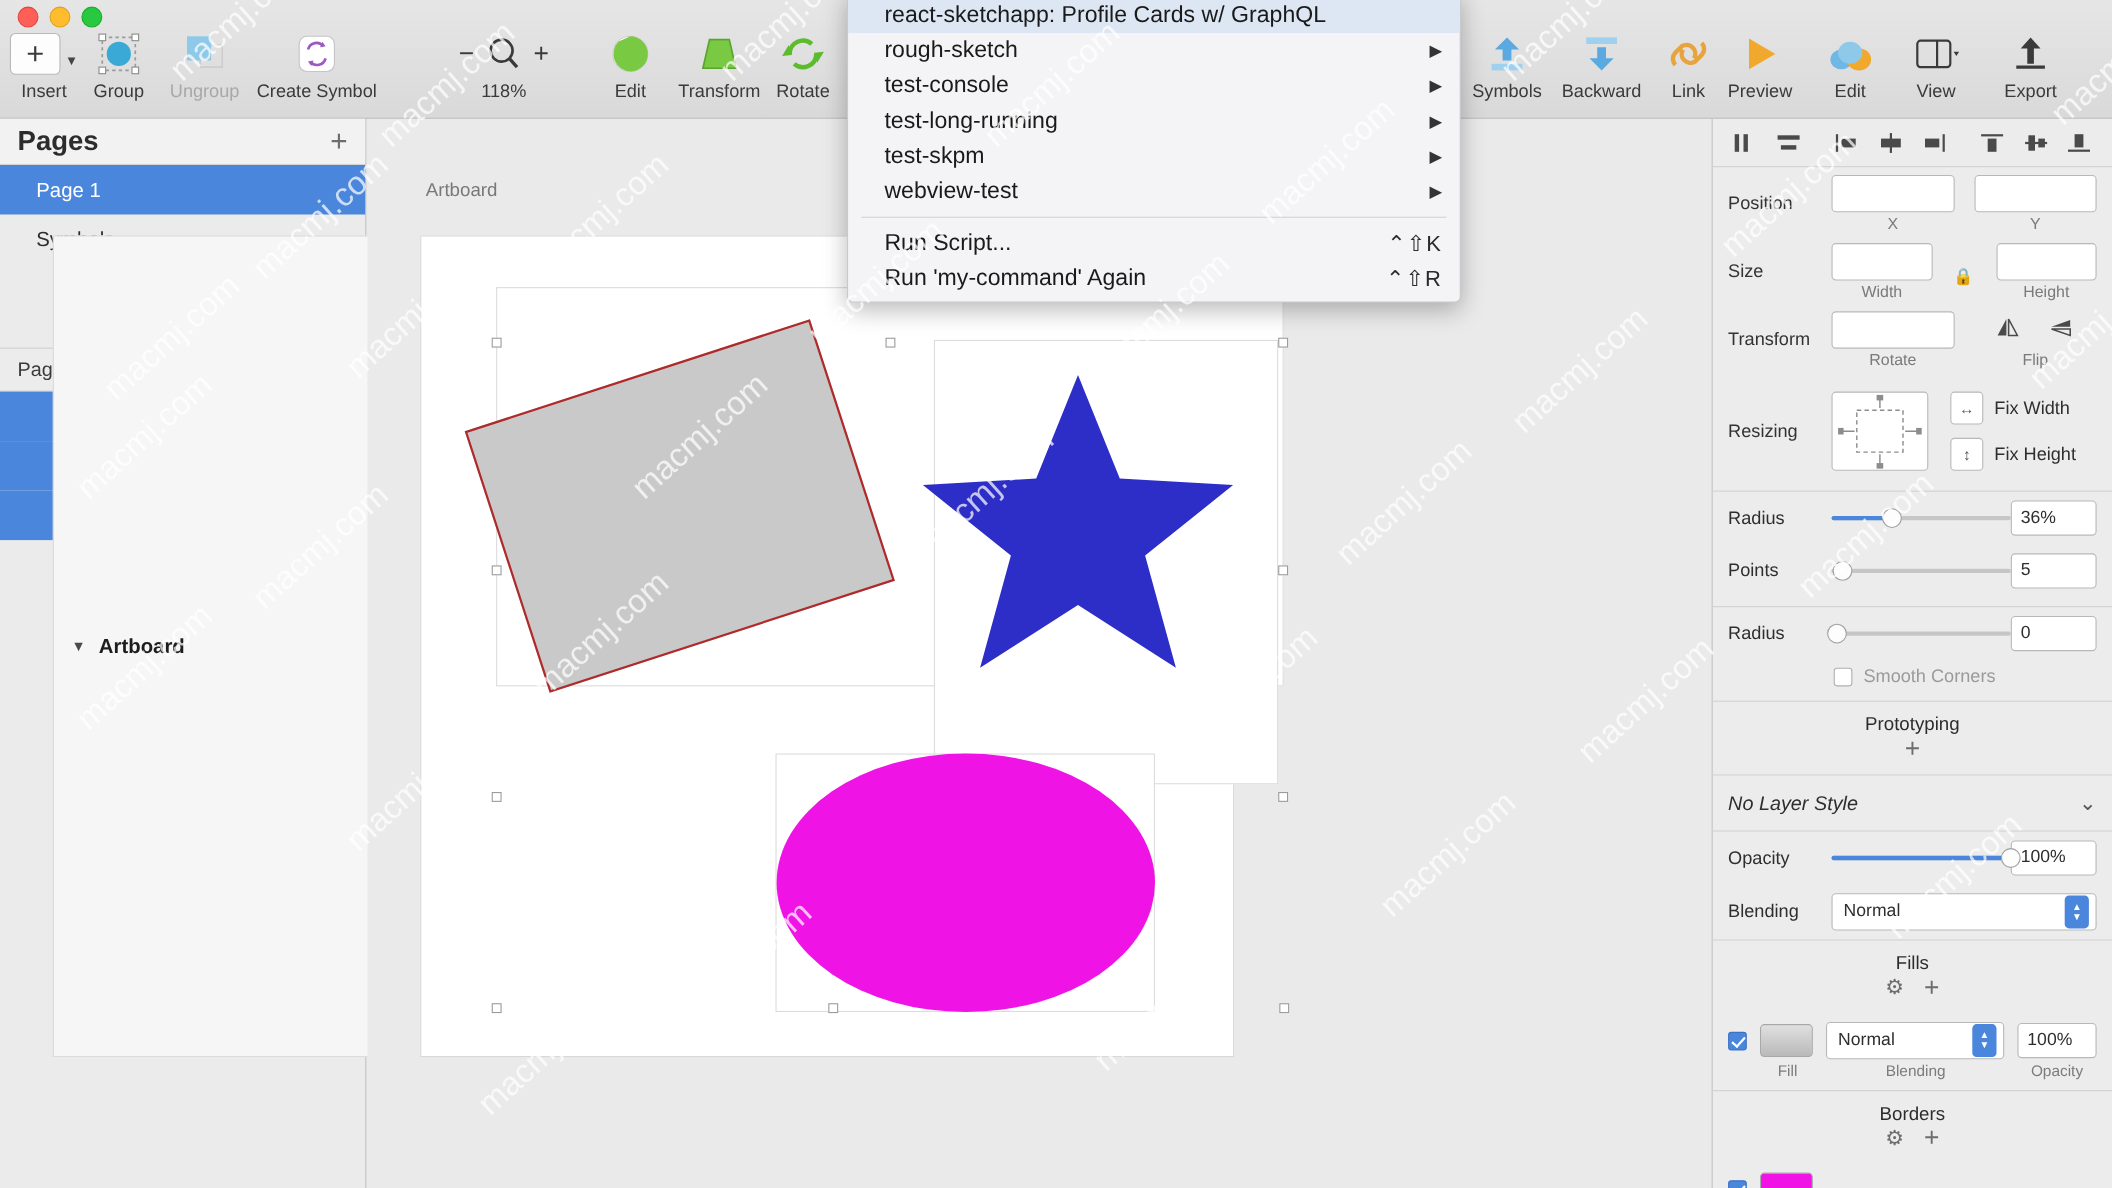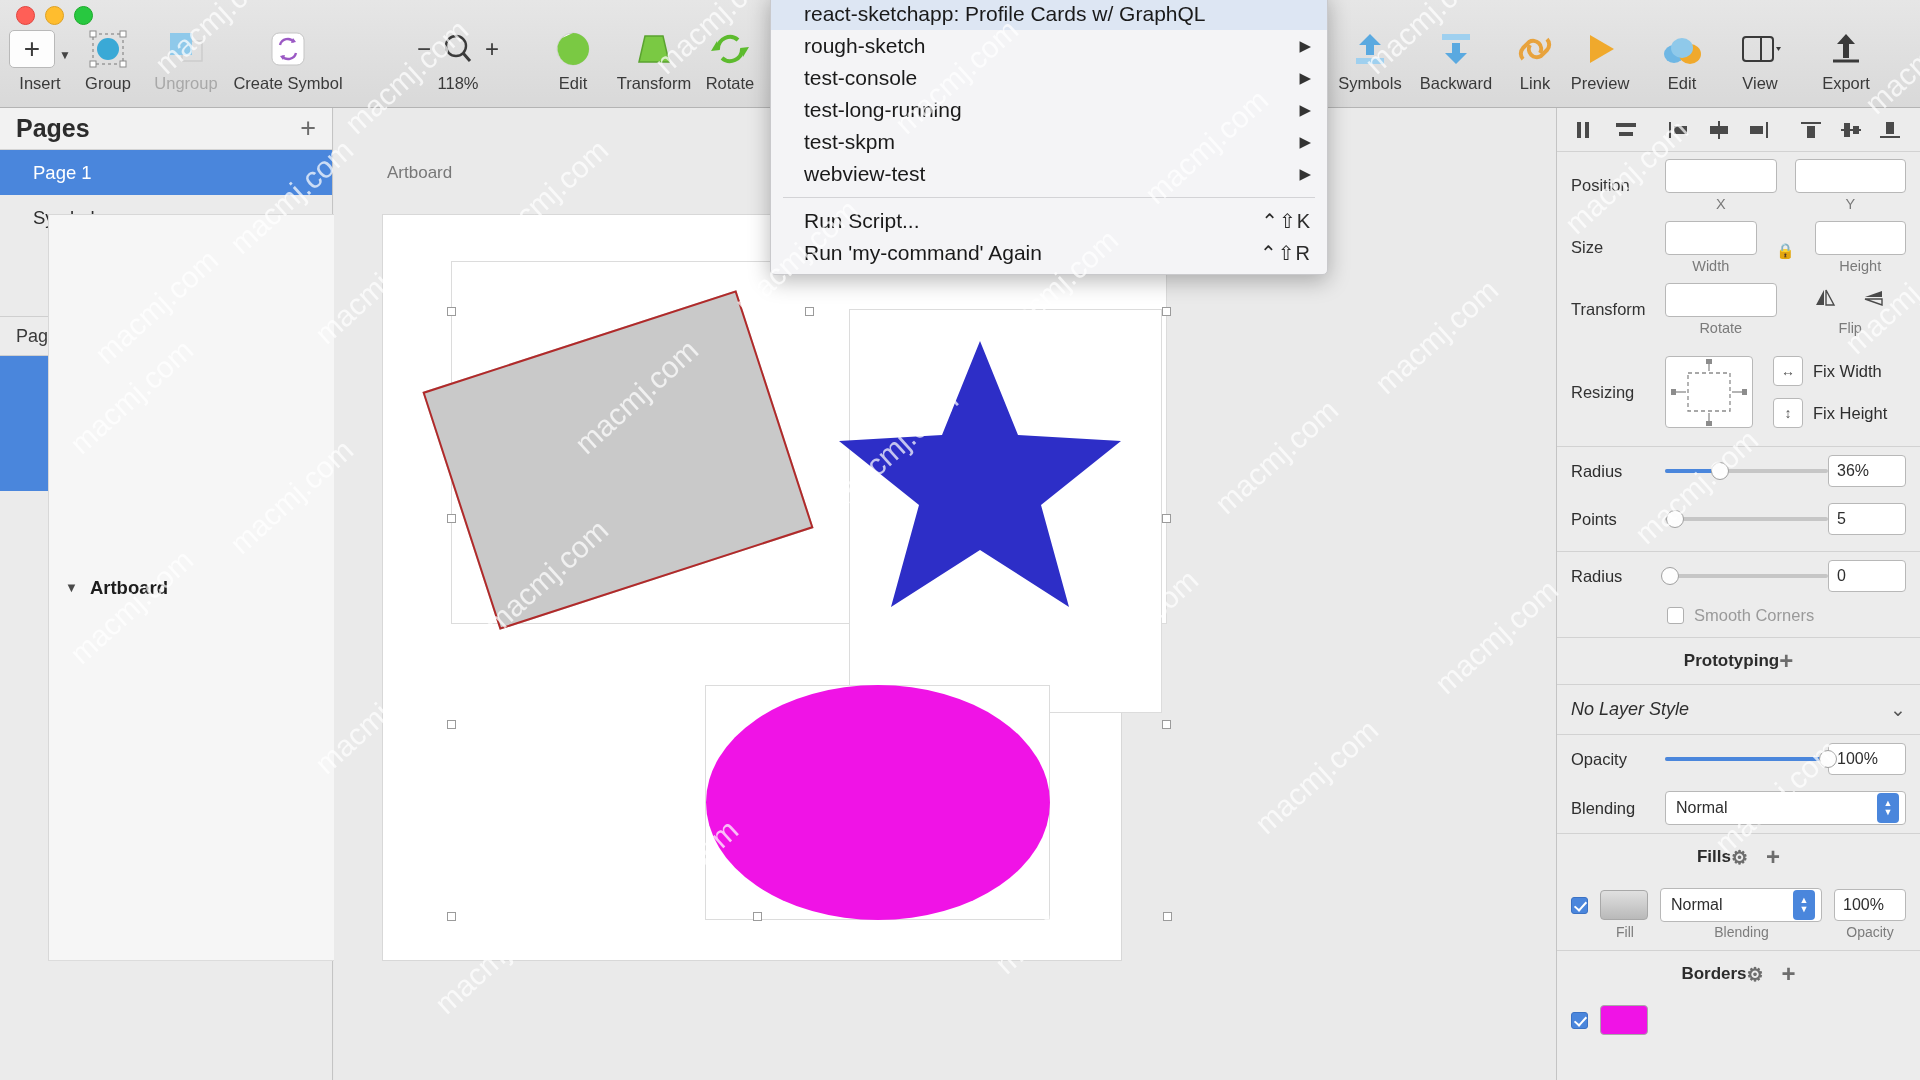--- a/index.html
+++ b/index.html
@@ -135,23 +135,24 @@
   .field {
     height: 34px; border: 1px solid #b8b8b8; border-radius: 4px; background: #fff;
     display: flex; align-items: center; padding: 0 7px; font-size: 16px;
   }
   .fpair { display: flex; gap: 18px; flex: 1; }
   .fcol { flex: 1; display: flex; flex-direction: column; align-items: center; }
   .fcap { font-size: 14.5px; color: #7a7a7a; margin-top: 3px; }
   .fw { width: 100%; }
 
   .sect-hdr {
-    display: flex; align-items: center; justify-content: center;
-    padding: 11px 14px; font-weight: bold; font-size: 17px; color: #2c2c2c;
+    display: flex; align-items: center; justify-content: flex-start;
+    padding: 11px 14px; font-weight: normal; font-size: 17px; color: #2c2c2c;
     border-top: 1px solid #d2d2d2;
+    flex-direction: column;
   }
   .divider { border-top: 1px solid #d2d2d2; }
 
   .slider-row { display: flex; align-items: center; padding: 8px 14px; gap: 0; }
   .slab { width: 94px; font-size: 16.5px; }
   .track { flex: 1; height: 4px; background: #c6c6c6; border-radius: 2px; position: relative; }
   .fillt { position: absolute; left: 0; top: 0; height: 4px; background: #4a86dc; border-radius: 2px; }
   .knob {
     position: absolute; top: -7px; width: 18px; height: 18px; border-radius: 50%;
     background: #fdfdfd; border: 1px solid #a0a0a0; transform: translateX(-9px);

